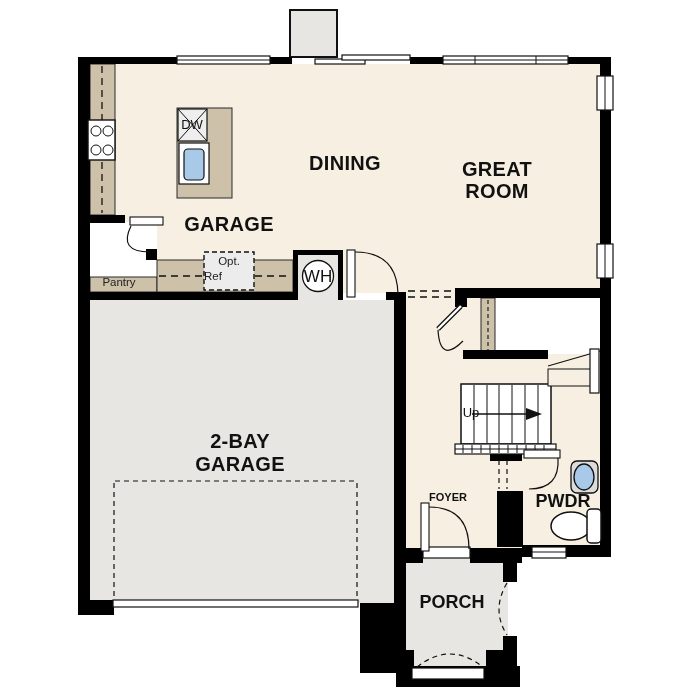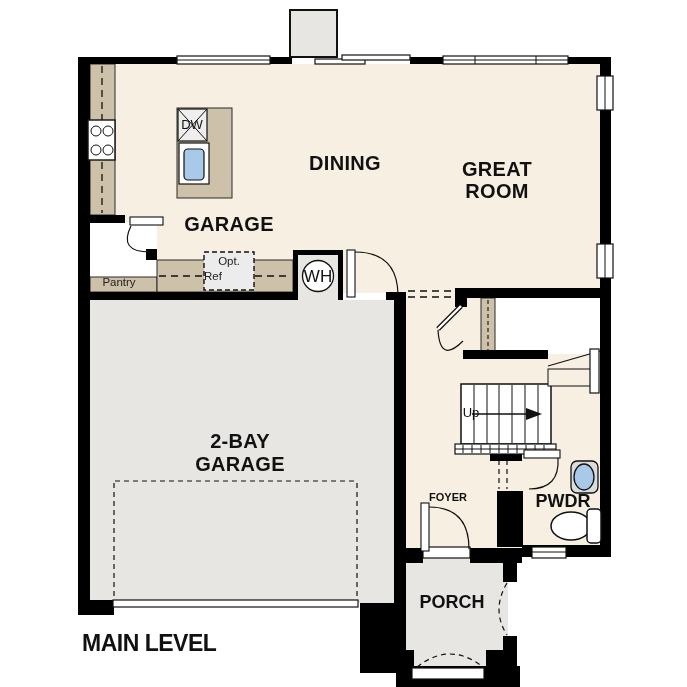--- a/index.html
+++ b/index.html
@@ -198,14 +198,13 @@
   <div class="lbl room" style="left:240px;top:464px;">GARAGE</div>
   <div class="lbl foyer" style="left:448px;top:473px;">FOYER</div>
   <div class="lbl mid" style="left:563px;top:501px;">PWDR</div>
   <div class="lbl mid" style="left:452px;top:602px;">PORCH</div>
   <div class="lbl small" style="left:119px;top:283px;">Pantry</div>
   <div class="lbl small" style="left:229px;top:262px;">Opt.</div>
   <div class="lbl small" style="left:213px;top:277px;">Ref</div>
   <div class="lbl up" style="left:455px;top:412px;">Up</div>
   <div class="lbl fix" style="left:318px;top:276px;">WH</div>
   <div class="lbl dwl" style="left:192px;top:124px;">DW</div>
-  <div class="lbl title" style="left:82px;top:632px;">MAIN LEVEL</div>
 </div>
 
 </body></html>

